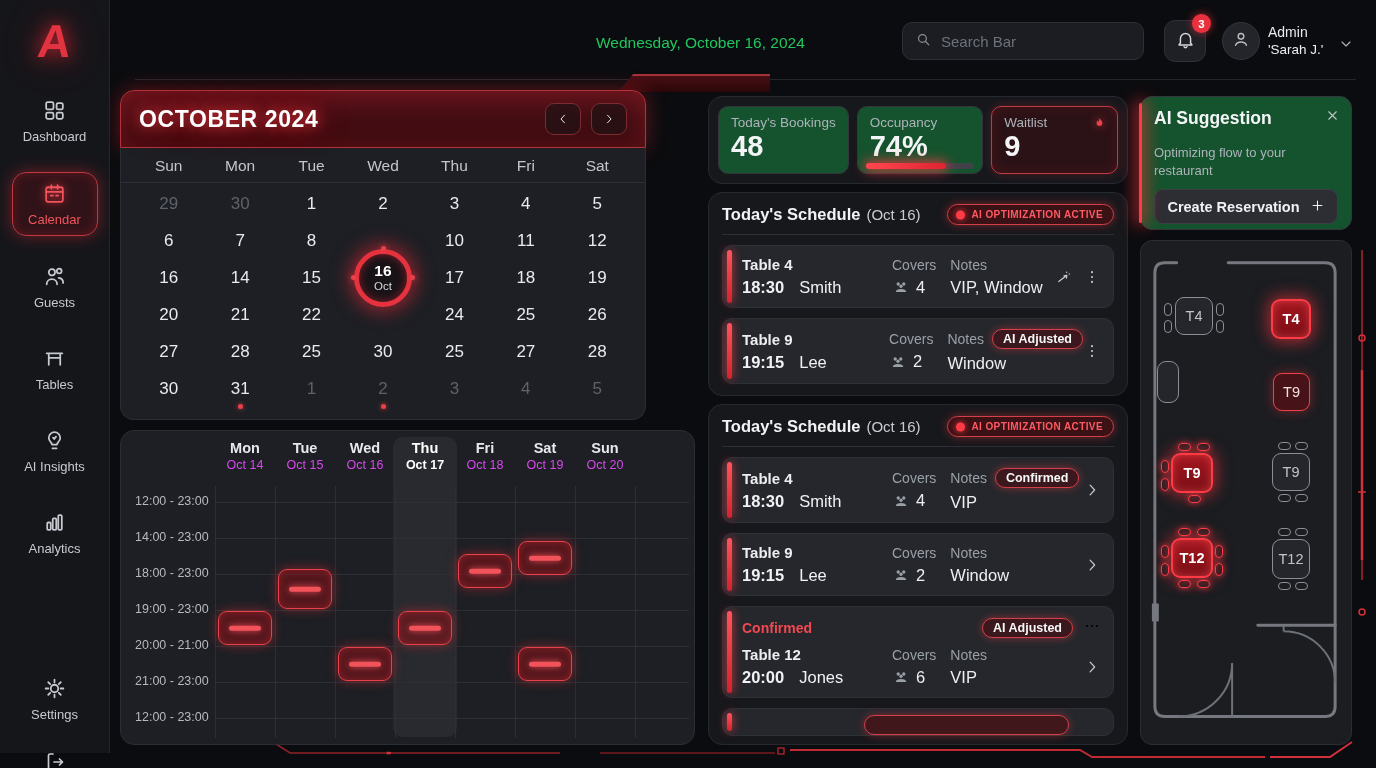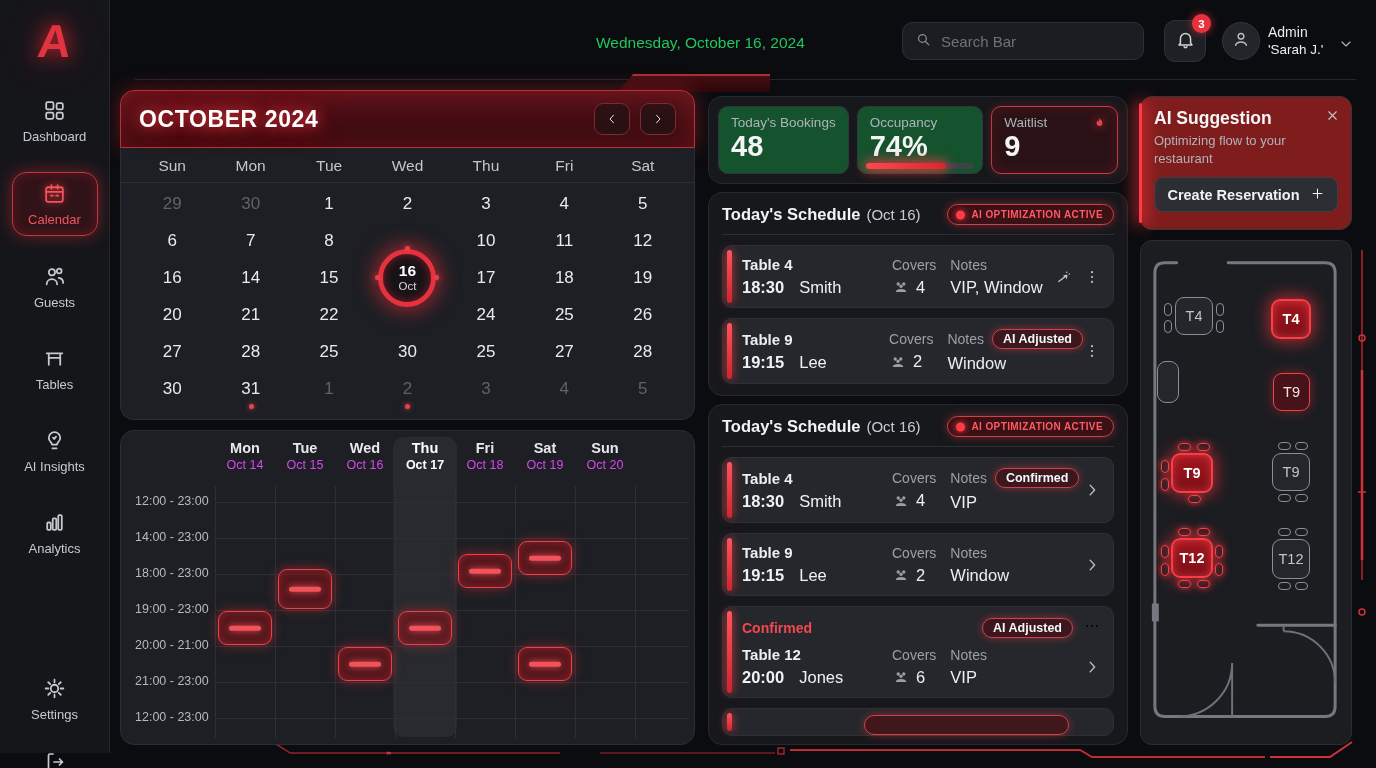--- a/index.html
+++ b/index.html
@@ -35,21 +35,21 @@
   .avatar { position:absolute; left:1112px; top:22px; width:38px; height:38px; border-radius:50%; background:#23252b; border:1px solid #32353b; display:flex; align-items:center; justify-content:center; cursor:pointer; }
   .avatar svg { width:20px; height:20px; stroke:#b9bec5; }
   .who { position:absolute; left:1158px; top:23px; line-height:1.3; cursor:pointer; }
   .who .r1 { font-size:14px; color:#e8eaed; }
   .who .r2 { font-size:13.5px; color:#eceef0; }
   .caret { position:absolute; left:1228px; top:36px; }
   .caret svg { width:16px; height:16px; stroke:#aeb3ba; }
 
   
   .cal-tab { position:absolute; left:618px; top:74px; width:152px; height:18px; background:linear-gradient(180deg,#4a1015,#2a0709); clip-path:polygon(0 100%, 10% 0, 100% 0, 100% 100%); box-shadow:inset 0 2px 0 #a63039; }
-  .cal { position:absolute; left:120px; top:90px; width:575px; height:330px; border-radius:4px; z-index:2; }
+  .cal { position:absolute; left:120px; top:90px; width:526px; height:330px; border-radius:4px; z-index:2; }
   .cal-head { height:58px; border-radius:14px 14px 0 0; background:linear-gradient(180deg,#551119,#340a0e); border:1px solid #b1333c; box-shadow:0 0 20px rgba(230,40,50,.4), inset 0 0 26px rgba(230,40,50,.28); display:flex; align-items:center; padding:0 18px; }
   .cal-title { font-size:23px; font-weight:800; letter-spacing:.6px; color:#fff; text-shadow:0 0 14px rgba(255,60,70,.95), 0 0 30px rgba(255,60,70,.6); }
   .cal-nav { margin-left:auto; display:flex; gap:10px; }
   .cal-nav button { width:36px; height:32px; border-radius:9px; background:rgba(28,18,20,.65); border:1px solid #7c2b31; color:#e8eaed; cursor:pointer; display:flex; align-items:center; justify-content:center; }
   .cal-nav svg { width:14px; height:14px; stroke:#e8eaed; }
   .cal-body { height:272px; background:#1d1f24; border:1px solid #2a2d33; border-top:none; border-radius:0 0 14px 14px; }
   .cal-dow { display:grid; grid-template-columns:repeat(7,1fr); padding:9px 12px 7px; color:#c2c6cc; font-size:15.5px; text-align:center; border-bottom:1px solid #2c3036; }
   .cal-grid { display:grid; grid-template-columns:repeat(7,1fr); grid-auto-rows:37px; padding:2px 12px; }
   .cal-cell { position:relative; display:flex; align-items:center; justify-content:center; color:#e8eaed; font-size:17px; cursor:pointer; }
   .cal-cell.muted { color:#5d626a; }
@@ -109,26 +109,26 @@
   .e-actions .ic { cursor:pointer; display:flex; }
   .e-actions svg { width:18px; height:18px; stroke:#c2c6cc; }
   .pill { border:1px solid #d4404a; border-radius:999px; background:rgba(80,10,14,.5); color:#f6f7f8; font-size:12.5px; font-weight:600; padding:2px 10px; box-shadow:0 0 9px rgba(255,60,70,.45); white-space:nowrap; }
   .e-top { display:flex; align-items:center; margin-bottom:7px; }
   .e-status { font-size:14px; font-weight:600; color:#f2484f; }
   .e-top .right { margin-left:auto; display:flex; align-items:center; gap:10px; }
   .entry.partial { height:28px; padding:6px 12px; }
   .partial-blob { position:absolute; right:44px; top:6px; width:205px; height:20px; border:1px solid #d4404a; border-radius:999px; background:rgba(88,12,16,.55); box-shadow:0 0 10px rgba(255,60,70,.4); }
 
   
-  .aicard { position:absolute; left:1140px; top:96px; width:212px; height:134px; background:#7f1d1d; border:1px solid #33363d; border-radius:12px; padding:11px 13px; z-index:2; }
+  .aicard { position:absolute; left:1140px; top:96px; width:212px; height:134px; background:#14532d; border:1px solid #33363d; border-radius:12px; padding:11px 13px; z-index:2; }
   .aicard::before { content:""; position:absolute; left:-2px; top:6px; bottom:6px; width:3px; border-radius:3px; background:#ff3b45; box-shadow:0 0 16px 3px rgba(255,50,60,.8); }
   .aicard h3 { font-size:17.5px; font-weight:700; color:#f4f5f7; }
   .aicard .close { position:absolute; right:11px; top:11px; cursor:pointer; }
   .aicard .close svg { width:15px; height:15px; stroke:#c2c6cc; }
-  .aicard p { font-size:13px; color:#aeb3ba; margin-top:3px; line-height:1.35; width:150px; }
+  .aicard p { font-size:13px; color:#aeb3ba; margin-top:15px; line-height:1.35; width:150px; }
   .cr-btn { margin-top:10px; width:100%; height:35px; border-radius:9px; background:#2c2e34; border:1px solid #3c3f46; color:#f0f1f3; font-size:14.5px; font-weight:700; font-family:inherit; display:flex; align-items:center; justify-content:center; gap:10px; cursor:pointer; }
   .cr-btn svg { width:15px; height:15px; stroke:#f0f1f3; }
 
   
   .map { position:absolute; left:1140px; top:240px; width:212px; height:505px; background:#1b1d21; border:1px solid #2a2d33; border-radius:12px; z-index:2; }
   .map svg.walls { position:absolute; inset:0; }
   .tbl { position:absolute; border-radius:9px; display:flex; align-items:center; justify-content:center; font-size:14.5px; cursor:pointer; }
   .tbl.available { border:1.5px solid #8a8f96; background:#24262b; color:#c0c4ca; }
   .tbl.selected { border:2px solid #ff3b45; background:linear-gradient(180deg,#a3161f,#7c0f16); color:#fff; font-weight:700; box-shadow:0 0 16px 3px rgba(255,50,60,.6), inset 0 0 8px rgba(255,90,98,.5); }
   .tbl.occupied { border:1.5px solid #ef4149; background:#471318; color:#f2dfe0; box-shadow:0 0 12px rgba(235,45,55,.45); }

